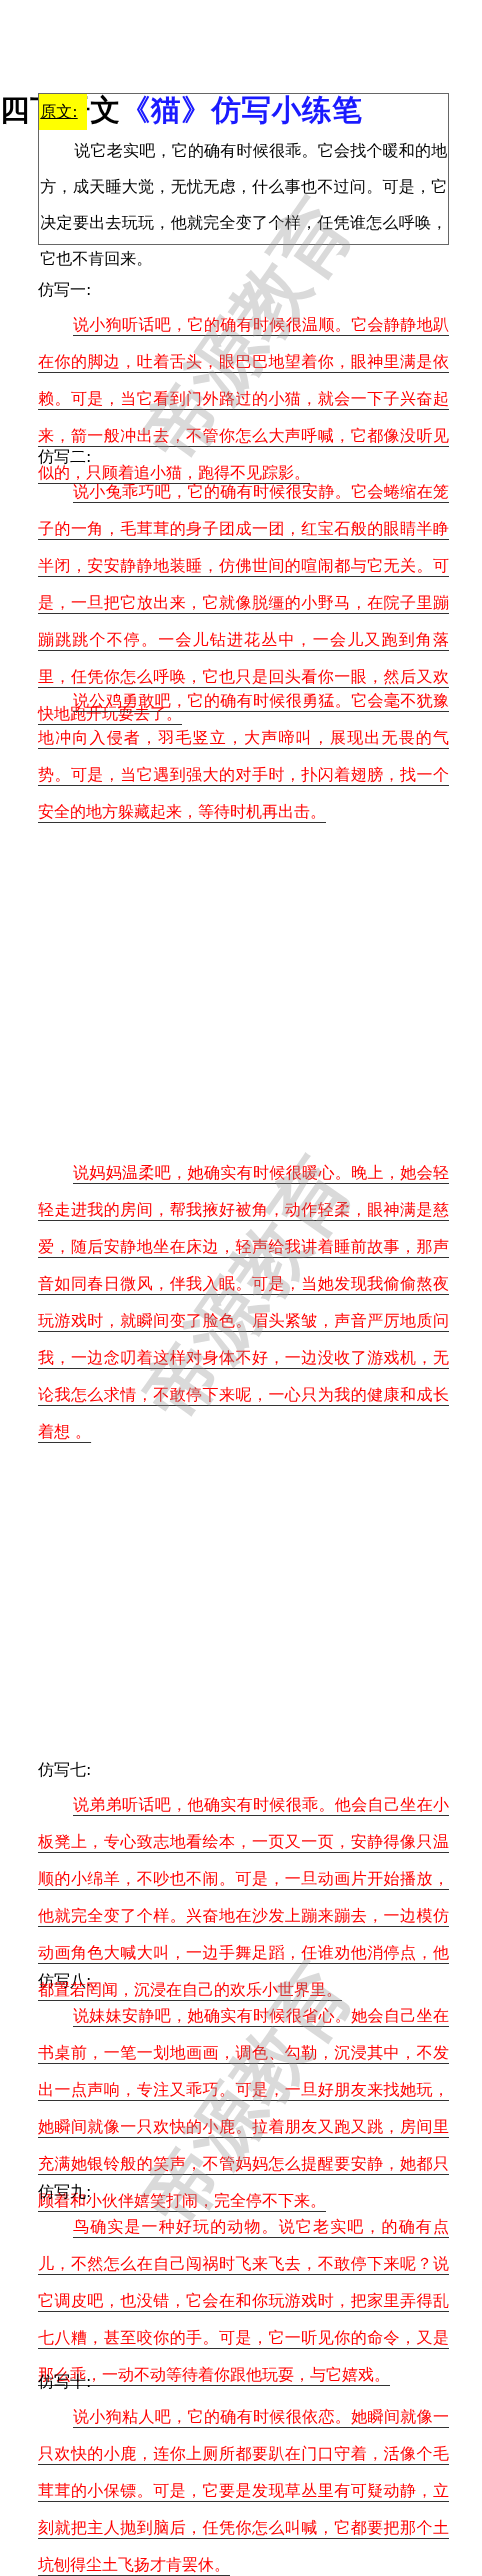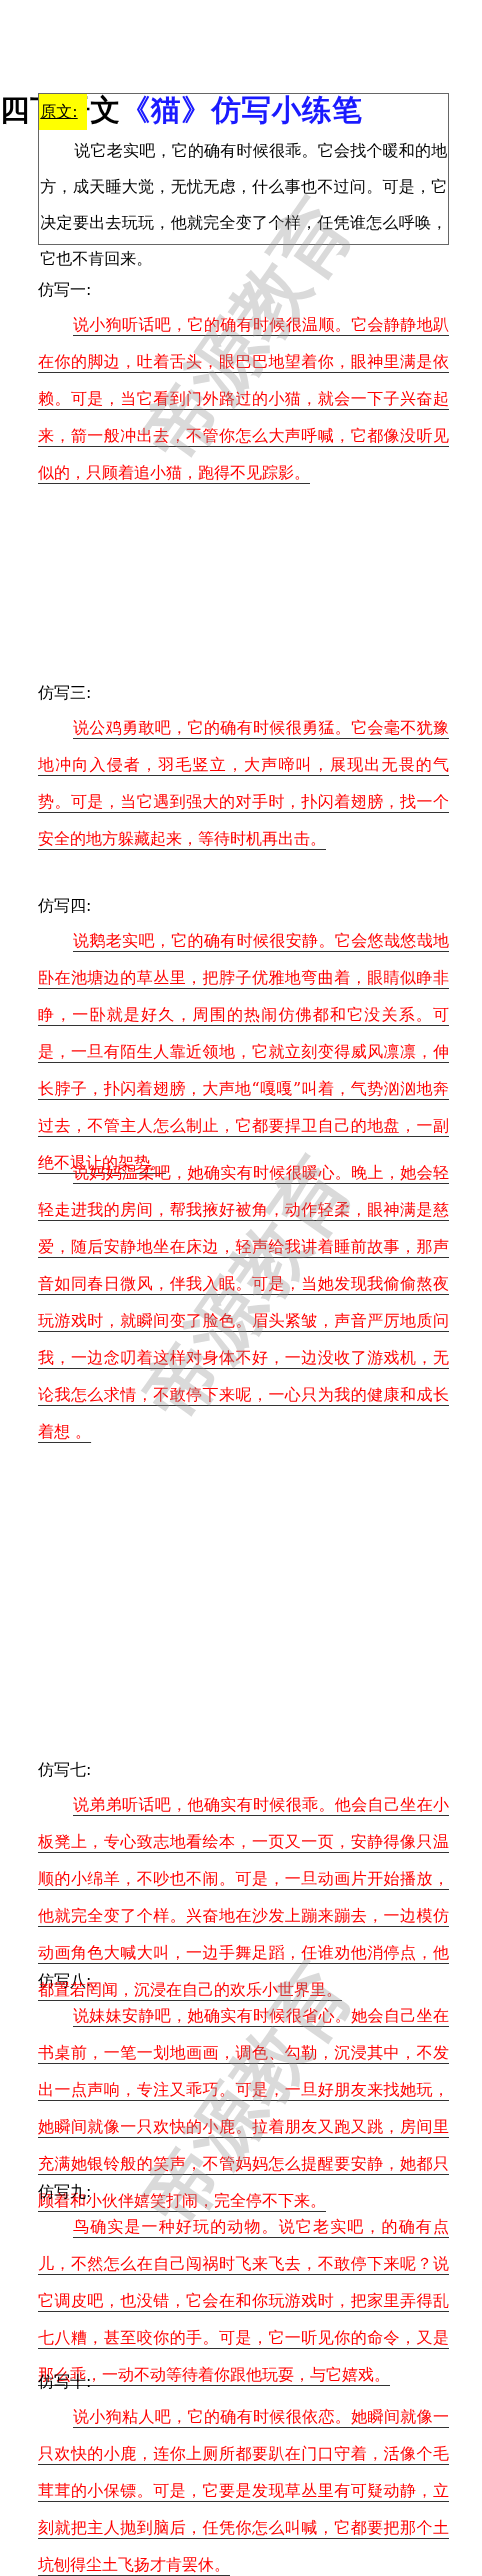--- a/index.html
+++ b/index.html
@@ -39,30 +39,29 @@
   <div class="orig-box">
     <div class="orig-label">原文:</div>
     <div class="orig-text">说它老实吧，它的确有时候很乖。它会找个暖和的地方，成天睡大觉，无忧无虑，什么事也不过问。可是，它决定要出去玩玩，他就完全变了个样，任凭谁怎么呼唤，它也不肯回来。</div>
   </div>
 
   <div class="section" style="top:276px">
     <div class="sec-label">仿写一:</div>
     <div class="sec-body"><span>说小狗听话吧，它的确有时候很温顺。它会静静地趴在你的脚边，吐着舌头，眼巴巴地望着你，眼神里满是依赖。可是，当它看到门外路过的小猫，就会一下子兴奋起来，箭一般冲出去，不管你怎么大声呼喊，它都像没听见似的，只顾着追小猫，跑得不见踪影。</span></div>
   </div>
 
+  <div class="section" style="top:443px">
+    <div class="sec-label">仿写二:</div>
+    <div class="sec-body"><span>说小兔乖巧吧，它的确有时候很安静。它会蜷缩在笼子的一角，毛茸茸的身子团成一团，红宝石般的眼睛半睁半闭，安安静静地装睡，仿佛世间的喧闹都与它无关。可是，一旦把它放出来，它就像脱缰的小野马，在院子里蹦蹦跳跳个不停。一会儿钻进花丛中，一会儿又跑到角落里，任凭你怎么呼唤，它也只是回头看你一眼，然后又欢快地跑开玩耍去了。</span></div>
+  </div>
 
   <div class="section" style="top:679px">
-    <div class="sec-label">仿写三:</div>
     <div class="sec-body"><span>说公鸡勇敢吧，它的确有时候很勇猛。它会毫不犹豫地冲向入侵者，羽毛竖立，大声啼叫，展现出无畏的气势。可是，当它遇到强大的对手时，扑闪着翅膀，找一个安全的地方躲藏起来，等待时机再出击。</span></div>
   </div>
 
-  <div class="section" style="top:892px">
-    <div class="sec-label">仿写四:</div>
-    <div class="sec-body"><span>说鹅老实吧，它的确有时候很安静。它会悠哉悠哉地卧在池塘边的草丛里，把脖子优雅地弯曲着，眼睛似睁非睁，一卧就是好久，周围的热闹仿佛都和它没关系。可是，一旦有陌生人靠近领地，它就立刻变得威风凛凛，伸长脖子，扑闪着翅膀，大声地“嘎嘎”叫着，气势汹汹地奔过去，不管主人怎么制止，它都要捍卫自己的地盘，一副绝不退让的架势。</span></div>
-  </div>
 
   <div class="section" style="top:1151px">
     <div class="sec-body"><span>说妈妈温柔吧，她确实有时候很暖心。晚上，她会轻轻走进我的房间，帮我掖好被角，动作轻柔，眼神满是慈爱，随后安静地坐在床边，轻声给我讲着睡前故事，那声音如同春日微风，伴我入眠。可是，当她发现我偷偷熬夜玩游戏时，就瞬间变了脸色。眉头紧皱，声音严厉地质问我，一边念叨着这样对身体不好，一边没收了游戏机，无论我怎么求情，不敢停下来呢，一心只为我的健康和成长着想 。</span></div>
   </div>
 
 
   <div class="section" style="top:1967px">
     <div class="sec-label">仿写八:</div>
     <div class="sec-body"><span>说妹妹安静吧，她确实有时候很省心。她会自己坐在书桌前，一笔一划地画画，调色、勾勒，沉浸其中，不发出一点声响，专注又乖巧。可是，一旦好朋友来找她玩，她瞬间就像一只欢快的小鹿。拉着朋友又跑又跳，房间里充满她银铃般的笑声，不管妈妈怎么提醒要安静，她都只顾着和小伙伴嬉笑打闹，完全停不下来。</span></div>
   </div>

